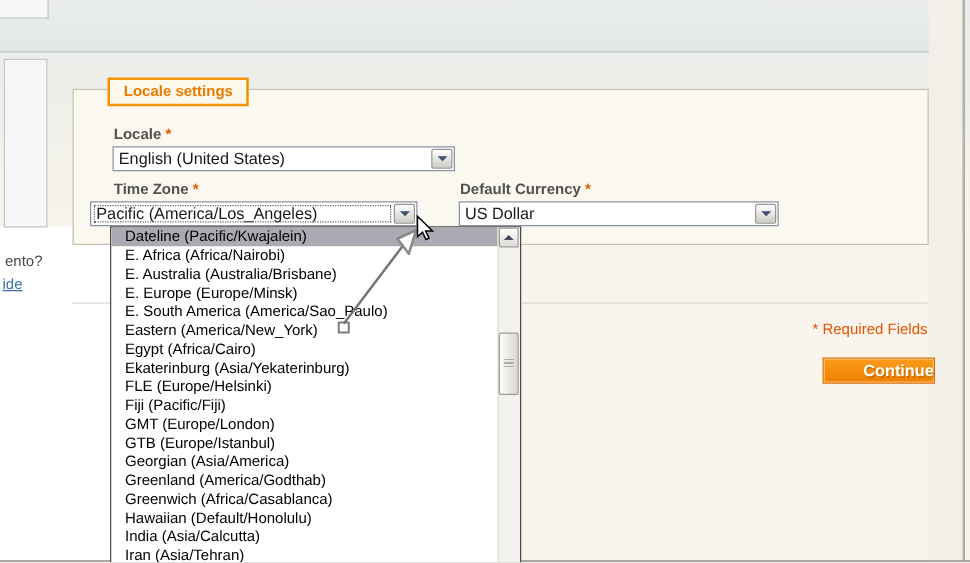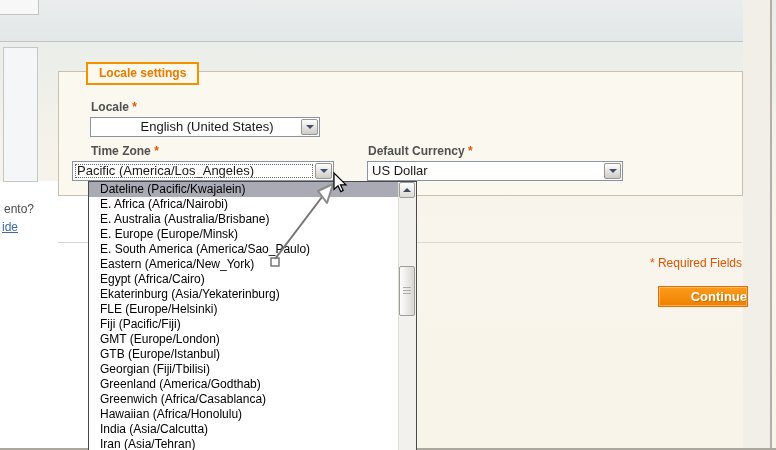--- a/index.html
+++ b/index.html
@@ -91,21 +91,21 @@
   <div class="side-text">ento?</div>
   <div class="side-link">ide</div>
 
   <div class="fieldset"></div>
   <div class="legend">Locale settings</div>
 
   <div class="field-label" style="left:91px;top:100px;">
     <span>Locale</span>
     <span class="req">*</span>
   </div>
-  <div class="select" style="left:90px;top:117px;width:230px;text-align:center;">
+  <div class="select" style="left:90px;top:117px;width:274px;">
     <span>English (United States)</span>
     <span class="sbtn">
         <span class="arrow-down"></span>
       </span>
   </div>
 
   <div class="field-label" style="left:91px;top:144px;">
     <span>Time Zone</span>
     <span class="req">*</span>
   </div>
@@ -134,24 +134,24 @@
     <div class="tz-item">E. Australia (Australia/Brisbane)</div>
     <div class="tz-item">E. Europe (Europe/Minsk)</div>
     <div class="tz-item">E. South America (America/Sao_Paulo)</div>
     <div class="tz-item">Eastern (America/New_York)</div>
     <div class="tz-item">Egypt (Africa/Cairo)</div>
     <div class="tz-item">Ekaterinburg (Asia/Yekaterinburg)</div>
     <div class="tz-item">FLE (Europe/Helsinki)</div>
     <div class="tz-item">Fiji (Pacific/Fiji)</div>
     <div class="tz-item">GMT (Europe/London)</div>
     <div class="tz-item">GTB (Europe/Istanbul)</div>
-    <div class="tz-item">Georgian (Fiji/Tbilisi)</div>
+    <div class="tz-item">Georgian (Asia/America)</div>
     <div class="tz-item">Greenland (America/Godthab)</div>
     <div class="tz-item">Greenwich (Africa/Casablanca)</div>
-    <div class="tz-item">Hawaiian (Africa/Honolulu)</div>
+    <div class="tz-item">Hawaiian (Default/Honolulu)</div>
     <div class="tz-item">India (Asia/Calcutta)</div>
     <div class="tz-item">Iran (Asia/Tehran)</div>
     <div class="scrollbar">
       <div class="scroll-btn">
           <span class="arrow-up"></span>
         </div>
       <div class="scroll-thumb">
           <span class="grip"></span>
         </div>
     </div>

